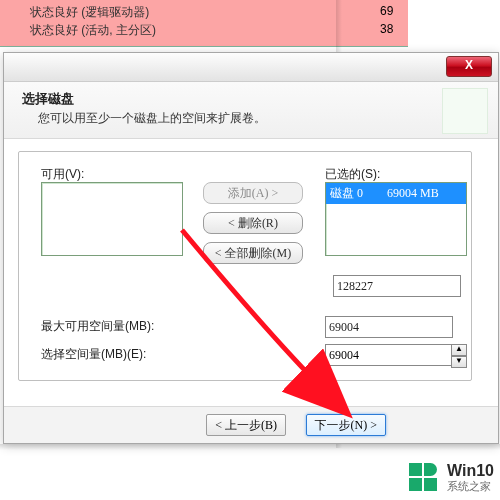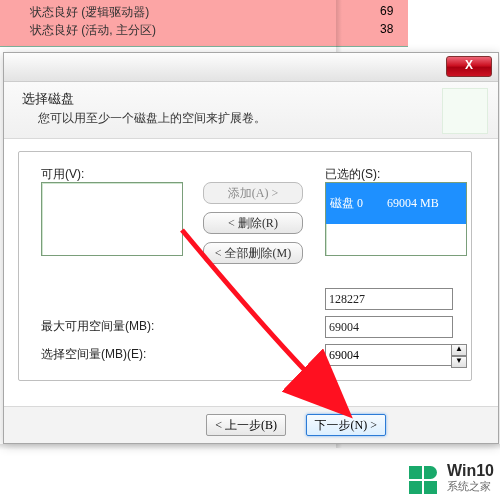--- a/index.html
+++ b/index.html
@@ -3,42 +3,42 @@
 <meta charset="utf-8">
 <style>
 html,body{margin:0;padding:0;width:500px;height:500px;overflow:hidden;font-family:"Microsoft YaHei","SimSun",sans-serif;font-size:12px;background:#fff}
 .bg-table{position:absolute;left:0;top:0;width:408px;height:46px;background:#fca5a5;border-bottom:1px solid #7db29a}
 .bg-row{position:absolute;left:30px;font-size:12px;color:#333}
 .wizard{position:absolute;left:3px;top:52px;width:494px;height:390px;background:#fff;border:1px solid #a7a7a7;box-shadow:0 2px 10px rgba(0,0,0,.2)}
 .titlebar{height:28px;background:linear-gradient(#fdfdfd,#e3e3e3);border-bottom:1px solid #ccc;position:relative}
 .titlebar .title{position:absolute;left:8px;top:5px;font-size:12px;color:#333}
 .closebtn{position:absolute;right:6px;top:3px;width:44px;height:19px;background:linear-gradient(#e67,#c12 45%,#a01 55%,#c12);border:1px solid #803030;border-radius:3px;color:#fff;text-align:center;line-height:17px;font-size:12px;font-weight:bold;cursor:pointer}
 .header{height:56px;background:linear-gradient(#fafafa,#f0f0f0);border-bottom:1px solid #d9d9d9;position:relative}
-.header .h1{position:absolute;left:18px;top:8px;font-weight:normal;font-size:13px;color:#222}
+.header .h1{position:absolute;left:18px;top:8px;font-weight:bold;font-size:13px;color:#222}
 .header .h2{position:absolute;left:34px;top:28px;font-size:12px;color:#333}
 .header .logo{position:absolute;right:10px;top:6px;width:44px;height:44px;background:#f4fbf4;border:1px solid #dfeedf}
 .body{position:absolute;top:86px;left:0;right:0;bottom:38px}
 fieldset{position:absolute;left:14px;top:12px;width:452px;height:228px;border:1px solid #bfbfbf;border-radius:2px;margin:0;padding:0}
 .lbl{position:absolute;font-size:12px;color:#222}
 .listbox{position:absolute;width:140px;height:72px;background:#fff;border:1px solid #7a9e7a;box-shadow:inset 1px 1px 0 #cfe6cf}
-.listbox.sel .item{background:#1e90ff;color:#fff;padding:12px 4px;display:block;font-family:"SimSun";font-size:12px;white-space:pre}
+.listbox.sel .item{background:#1e90ff;color:#fff;padding:2px 4px;display:block;font-family:"SimSun";font-size:12px;white-space:pre}
 .btncol{position:absolute;left:184px;top:30px;width:100px}
 .wbtn{display:block;width:100px;height:22px;margin-bottom:8px;background:linear-gradient(#fdfdfd,#e7e7e7);border:1px solid #9c9c9c;border-radius:8px;font-size:12px;color:#333;font-family:"SimSun";cursor:pointer}
 .wbtn:disabled{color:#8a8a8a;border-color:#bdbdbd;background:#f1f1f1}
 .field-lbl{position:absolute;left:22px;font-size:12px;color:#222}
 .txt{position:absolute;left:306px;width:120px;height:18px;border:1px solid #888;font-size:12px;padding:1px 3px;font-family:"SimSun"}
 .txt[readonly]{background:#fff;color:#222}
 .spin{position:absolute;left:432px;width:16px;height:22px}
 .spin div{height:10px;border:1px solid #888;background:linear-gradient(#fafafa,#e0e0e0);font-size:8px;line-height:8px;text-align:center;cursor:pointer}
 .footer{position:absolute;bottom:0;left:0;right:0;height:36px;border-top:1px solid #d9d9d9;background:#f3f3f3}
 .navbtn{position:absolute;top:7px;height:22px;background:linear-gradient(#fdfdfd,#e7e7e7);border:1px solid #9c9c9c;border-radius:2px;font-size:12px;font-family:"SimSun";cursor:pointer;padding:0 8px}
 .navbtn.hl{border:1px solid #2b7bd6;box-shadow:0 0 3px #6babf0;background:linear-gradient(#f6fbff,#dcefff)}
 .arrow{position:absolute;pointer-events:none}
 .arrow svg{overflow:visible}
-.watermark{position:absolute;right:6px;bottom:6px;display:flex;align-items:flex-end;gap:10px}
+.watermark{position:absolute;right:6px;bottom:6px;display:flex;align-items:flex-start;gap:10px}
 .wm-logo{width:28px;height:28px;display:grid;grid-template-columns:1fr 1fr;grid-template-rows:1fr 1fr;gap:2px}
 .wm-logo div{background:#19a96b}
 .wm-txt{font-size:16px;font-weight:bold;color:#2b2b2b;line-height:1}
 .wm-sub{font-size:11px;color:#6a6a6a}
 .shadowbar{position:absolute;left:336px;top:0;width:6px;height:448px;background:linear-gradient(to right,rgba(0,0,0,.12),rgba(0,0,0,0))}
 .bottomshadow{position:absolute;left:0;top:444px;width:500px;height:6px;background:linear-gradient(rgba(0,0,0,.12),rgba(0,0,0,0))}
 </style>
 </head>
 <body>
 
@@ -79,21 +79,21 @@
         <button class="wbtn" disabled="">添加(A) &gt;</button>
         <button class="wbtn">&lt; 删除(R)</button>
         <button class="wbtn">&lt; 全部删除(M)</button>
       </div>
 
       <span class="lbl" style="left:306px;top:14px">已选的(S):</span>
       <div class="listbox sel" style="left:306px;top:30px">
         <span class="item">磁盘 0        69004 MB</span>
       </div>
 
-      <input class="txt" style="top: 136px;" readonly="" value="128227">
+      <input class="txt" style="top: 123px; margin-left: 8px;" readonly="" value="128227">
 
       <span class="field-lbl" style="top:166px">最大可用空间量(MB):</span>
       <input class="txt" style="top: 164px;" readonly="" value="69004">
 
       <span class="field-lbl" style="top:194px">选择空间量(MB)(E):</span>
       <input class="txt" style="top: 192px;" value="69004">
       <div class="spin" style="top:192px">
         <div>▲</div>
         <div>▼</div>
       </div>

